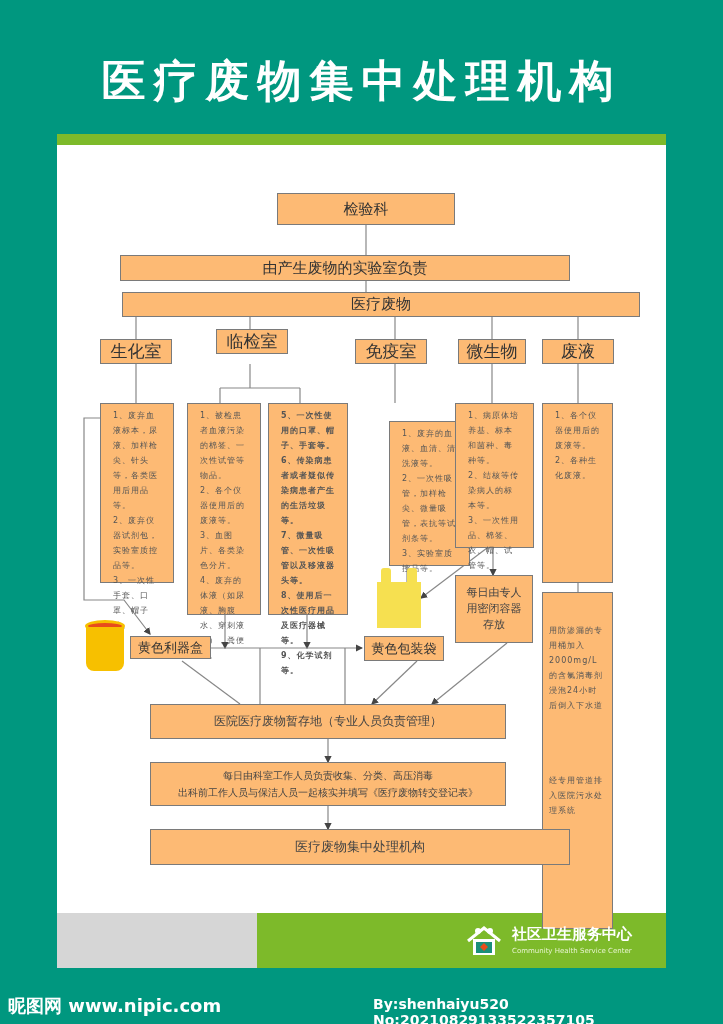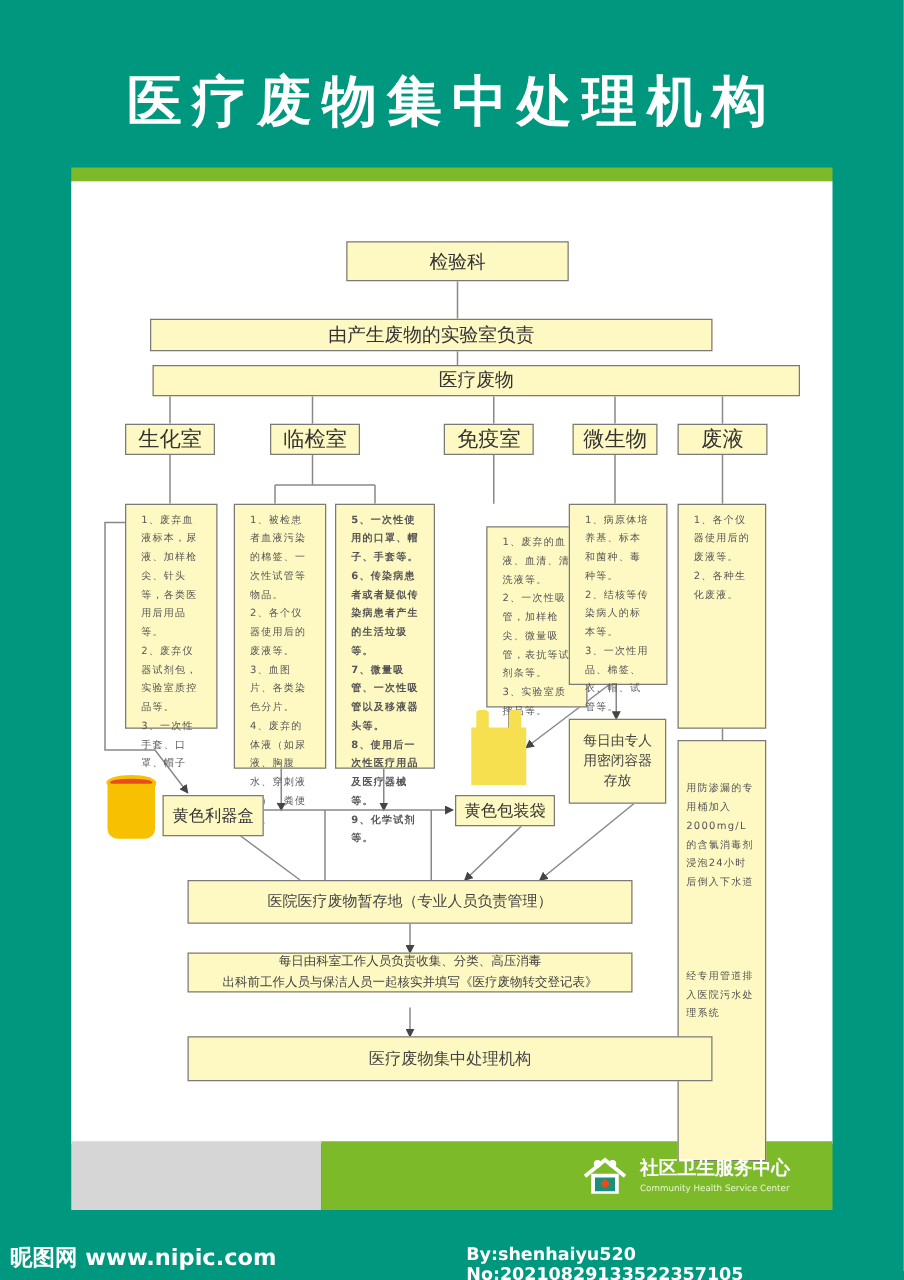--- a/index.html
+++ b/index.html
@@ -3,21 +3,21 @@
 <meta charset="utf-8">
 <style>
   html,body{margin:0;padding:0;}
   body{width:723px;height:1024px;position:relative;overflow:hidden;background:#00977f;font-family:"DejaVu Sans","Liberation Sans",sans-serif;}
   .abs{position:absolute;box-sizing:border-box;}
   .title{left:0;top:52px;width:723px;text-align:center;color:#fff;font-size:44px;font-weight:bold;letter-spacing:8px;}
   .greenbar{left:57px;top:134px;width:609px;height:11px;background:#7dba2a;}
   .panel{left:57px;top:145px;width:609px;height:770px;background:#fff;}
   .footer-grey{left:57px;top:913px;width:200px;height:55px;background:#d6d6d6;}
   .footer-green{left:257px;top:913px;width:409px;height:55px;background:#7dba2a;}
-  .box{border:1.5px solid #7a7a7a;background:#fef9c3;color:#333;display:flex;align-items:center;justify-content:center;text-align:center;}
+  .box{border:1.5px solid #7a7a7a;background:#fdba74;color:#333;display:flex;align-items:center;justify-content:center;text-align:center;}
   .tb{font-size:15px;}
   .cat{font-size:17px;}
   .note{font-size:8px;line-height:15px;color:#555;align-items:flex-start;justify-content:flex-start;text-align:left;padding:4px 12px;white-space:pre-line;letter-spacing:1px;}
   .wide{font-size:12px;color:#444;}
   .logo-cn{left:512px;top:925px;color:#fff;font-size:15px;font-weight:bold;}
   .logo-en{left:512px;top:947px;color:#e8f4d0;font-size:7px;}
   .wm-left{left:8px;top:994px;color:#fff;font-size:18px;font-weight:bold;}
   .wm-right{left:373px;top:996px;color:#fff;font-size:14px;font-weight:bold;}
   svg.lines{position:absolute;left:0;top:0;}
 </style>
@@ -68,21 +68,21 @@
     <line x1="328" y1="739" x2="328" y2="762" marker-end="url(#ar)"></line>
     <line x1="328" y1="806" x2="328" y2="829" marker-end="url(#ar)"></line>
   </g>
 </svg>
 
 <div class="abs box tb" style="left:277px;top:193px;width:178px;height:32px;">检验科</div>
 <div class="abs box tb" style="left:120px;top:255px;width:450px;height:26px;">由产生废物的实验室负责</div>
 <div class="abs box tb" style="left:122px;top:292px;width:518px;height:25px;">医疗废物</div>
 
 <div class="abs box cat" style="left:100px;top:339px;width:72px;height:25px;">生化室</div>
-<div class="abs box cat" style="left:216px;top:339px;width:72px;height:25px;">临检室</div>
+<div class="abs box cat" style="left:216px;top:329px;width:72px;height:25px;">临检室</div>
 <div class="abs box cat" style="left:355px;top:339px;width:72px;height:25px;">免疫室</div>
 <div class="abs box cat" style="left:458px;top:339px;width:68px;height:25px;">微生物</div>
 <div class="abs box cat" style="left:542px;top:339px;width:72px;height:25px;">废液</div>
 
 <div class="abs box note" style="left:100px;top:403px;width:74px;height:180px;">1、废弃血液标本，尿液、加样枪尖、针头等，各类医用后用品等。
 2、废弃仪器试剂包，实验室质控品等。
 3、一次性手套、口罩、帽子等。</div>
 <div class="abs box note" style="left:187px;top:403px;width:74px;height:212px;">1、被检患者血液污染的棉签、一次性试管等物品。
 2、各个仪器使用后的废液等。
 3、血图片、各类染色分片。
@@ -104,33 +104,33 @@
 
 <div class="abs box" style="left:542px;top:592px;width:71px;height:337px;flex-direction:column;justify-content:flex-start;padding:30px 6px;">
   <div style="font-size:8px;line-height:15px;color:#555;letter-spacing:1px;text-align:left;">用防渗漏的专用桶加入2000mg/L的含氯消毒剂浸泡24小时后倒入下水道</div>
   <div style="font-size:8px;line-height:15px;color:#555;letter-spacing:1px;text-align:left;margin-top:60px;">经专用管道排入医院污水处理系统</div>
 </div>
 
 <div class="abs" style="left:83px;top:620px;width:44px;height:52px;">
   <div style="position:absolute;left:2px;top:0;width:40px;height:12px;border-radius:50%;background:#e84c1c;border:3px solid #f7c000;box-sizing:border-box;"></div>
   <div style="position:absolute;left:3px;top:7px;width:38px;height:44px;background:#f7c000;border-radius:0 0 8px 8px;"></div>
 </div>
-<div class="abs box tb" style="left:130px;top:636px;width:81px;height:33px;font-size:13px;font-family:Liberation Serif, serif;">黄色利器盒</div>
+<div class="abs box tb" style="left:130px;top:636px;width:81px;height:23px;font-size:13px;font-family:Liberation Serif, serif;">黄色利器盒</div>
 
 <div class="abs" style="left:377px;top:568px;width:44px;height:60px;">
   <div style="position:absolute;left:4px;top:0;width:10px;height:20px;background:#f6e050;border-radius:3px;"></div>
   <div style="position:absolute;left:30px;top:0;width:10px;height:20px;background:#f6e050;border-radius:3px;"></div>
   <div style="position:absolute;left:0;top:14px;width:44px;height:46px;background:#f6e050;"></div>
 </div>
 <div class="abs box tb" style="left:364px;top:636px;width:80px;height:25px;font-size:13px;">黄色包装袋</div>
 
 <div class="abs box" style="left:455px;top:575px;width:78px;height:68px;font-size:11px;line-height:16px;color:#444;padding:4px 6px;">每日由专人用密闭容器存放</div>
 
 <div class="abs box wide" style="left:150px;top:704px;width:356px;height:35px;font-size:12px;">医院医疗废物暂存地（专业人员负责管理）</div>
-<div class="abs box wide" style="left:150px;top:762px;width:356px;height:32px;flex-direction:column;font-size:10px;line-height:17px;">
+<div class="abs box wide" style="left:150px;top:762px;width:356px;height:44px;flex-direction:column;font-size:10px;line-height:17px;">
   <div>每日由科室工作人员负责收集、分类、高压消毒</div>
   <div>出科前工作人员与保洁人员一起核实并填写《医疗废物转交登记表》</div>
 </div>
 <div class="abs box wide" style="left:150px;top:829px;width:420px;height:36px;font-size:13px;">医疗废物集中处理机构</div>
 
 <div class="abs" style="left:466px;top:925px;width:36px;height:32px;">
   <svg width="36" height="32" viewBox="0 0 36 32">
       <path d="M2,16 L18,3 L34,16" stroke="#fff" stroke-width="3" fill="none"></path>
       <rect x="7" y="14" width="22" height="16" fill="#fff"></rect>
       <rect x="10" y="17" width="16" height="11" fill="#1a8f7a"></rect>

